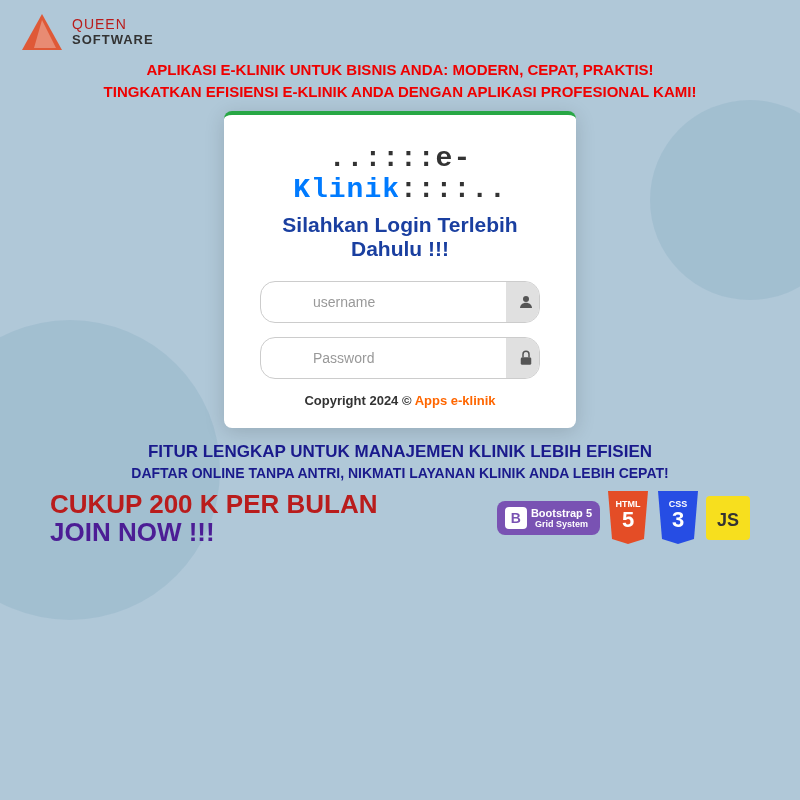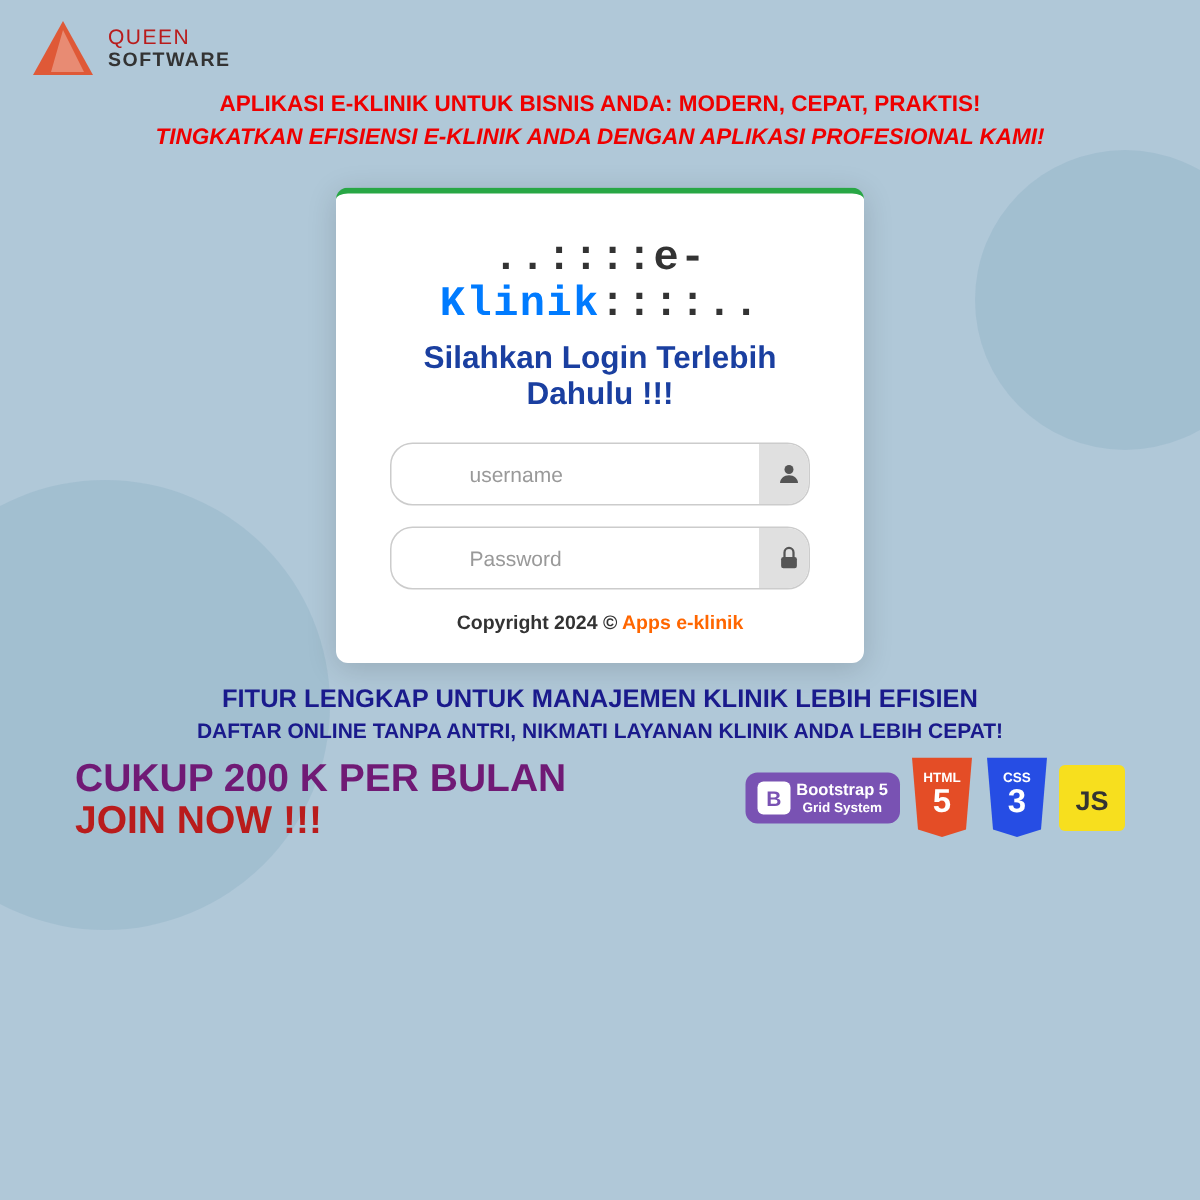--- a/index.html
+++ b/index.html
@@ -73,23 +73,22 @@
       text-transform: uppercase;
       margin-bottom: 2px;
       line-height: 1.3;
     }
     .tagline-2 {
       font-size: 15px;
       font-weight: 900;
       color: #e00;
       text-align: center;
       text-transform: uppercase;
-      margin-bottom: 24px;
+      margin-bottom: 10px;
       line-height: 1.3;
-      font-style: italic;
     }
 
     
     .login-card {
       background: white;
       border-radius: 8px;
       border-top: 4px solid #28a745;
       width: 352px;
       padding: 28px 36px 20px 36px;
       box-shadow: 0 4px 20px rgba(0,0,0,0.15);
@@ -207,28 +206,28 @@
       padding: 0 30px;
       margin-top: 4px;
     }
 
     .price-text {
       text-align: left;
     }
     .price-line1 {
       font-size: 26px;
       font-weight: 900;
-      color: #701a75;
+      color: #b91c1c;
       text-transform: uppercase;
       line-height: 1.1;
     }
     .price-line2 {
       font-size: 26px;
       font-weight: 900;
-      color: #b91c1c;
+      color: #4c1d95;
       text-transform: uppercase;
       line-height: 1.1;
     }
 
     .tech-badges {
       display: flex;
       align-items: center;
       gap: 6px;
     }
 

